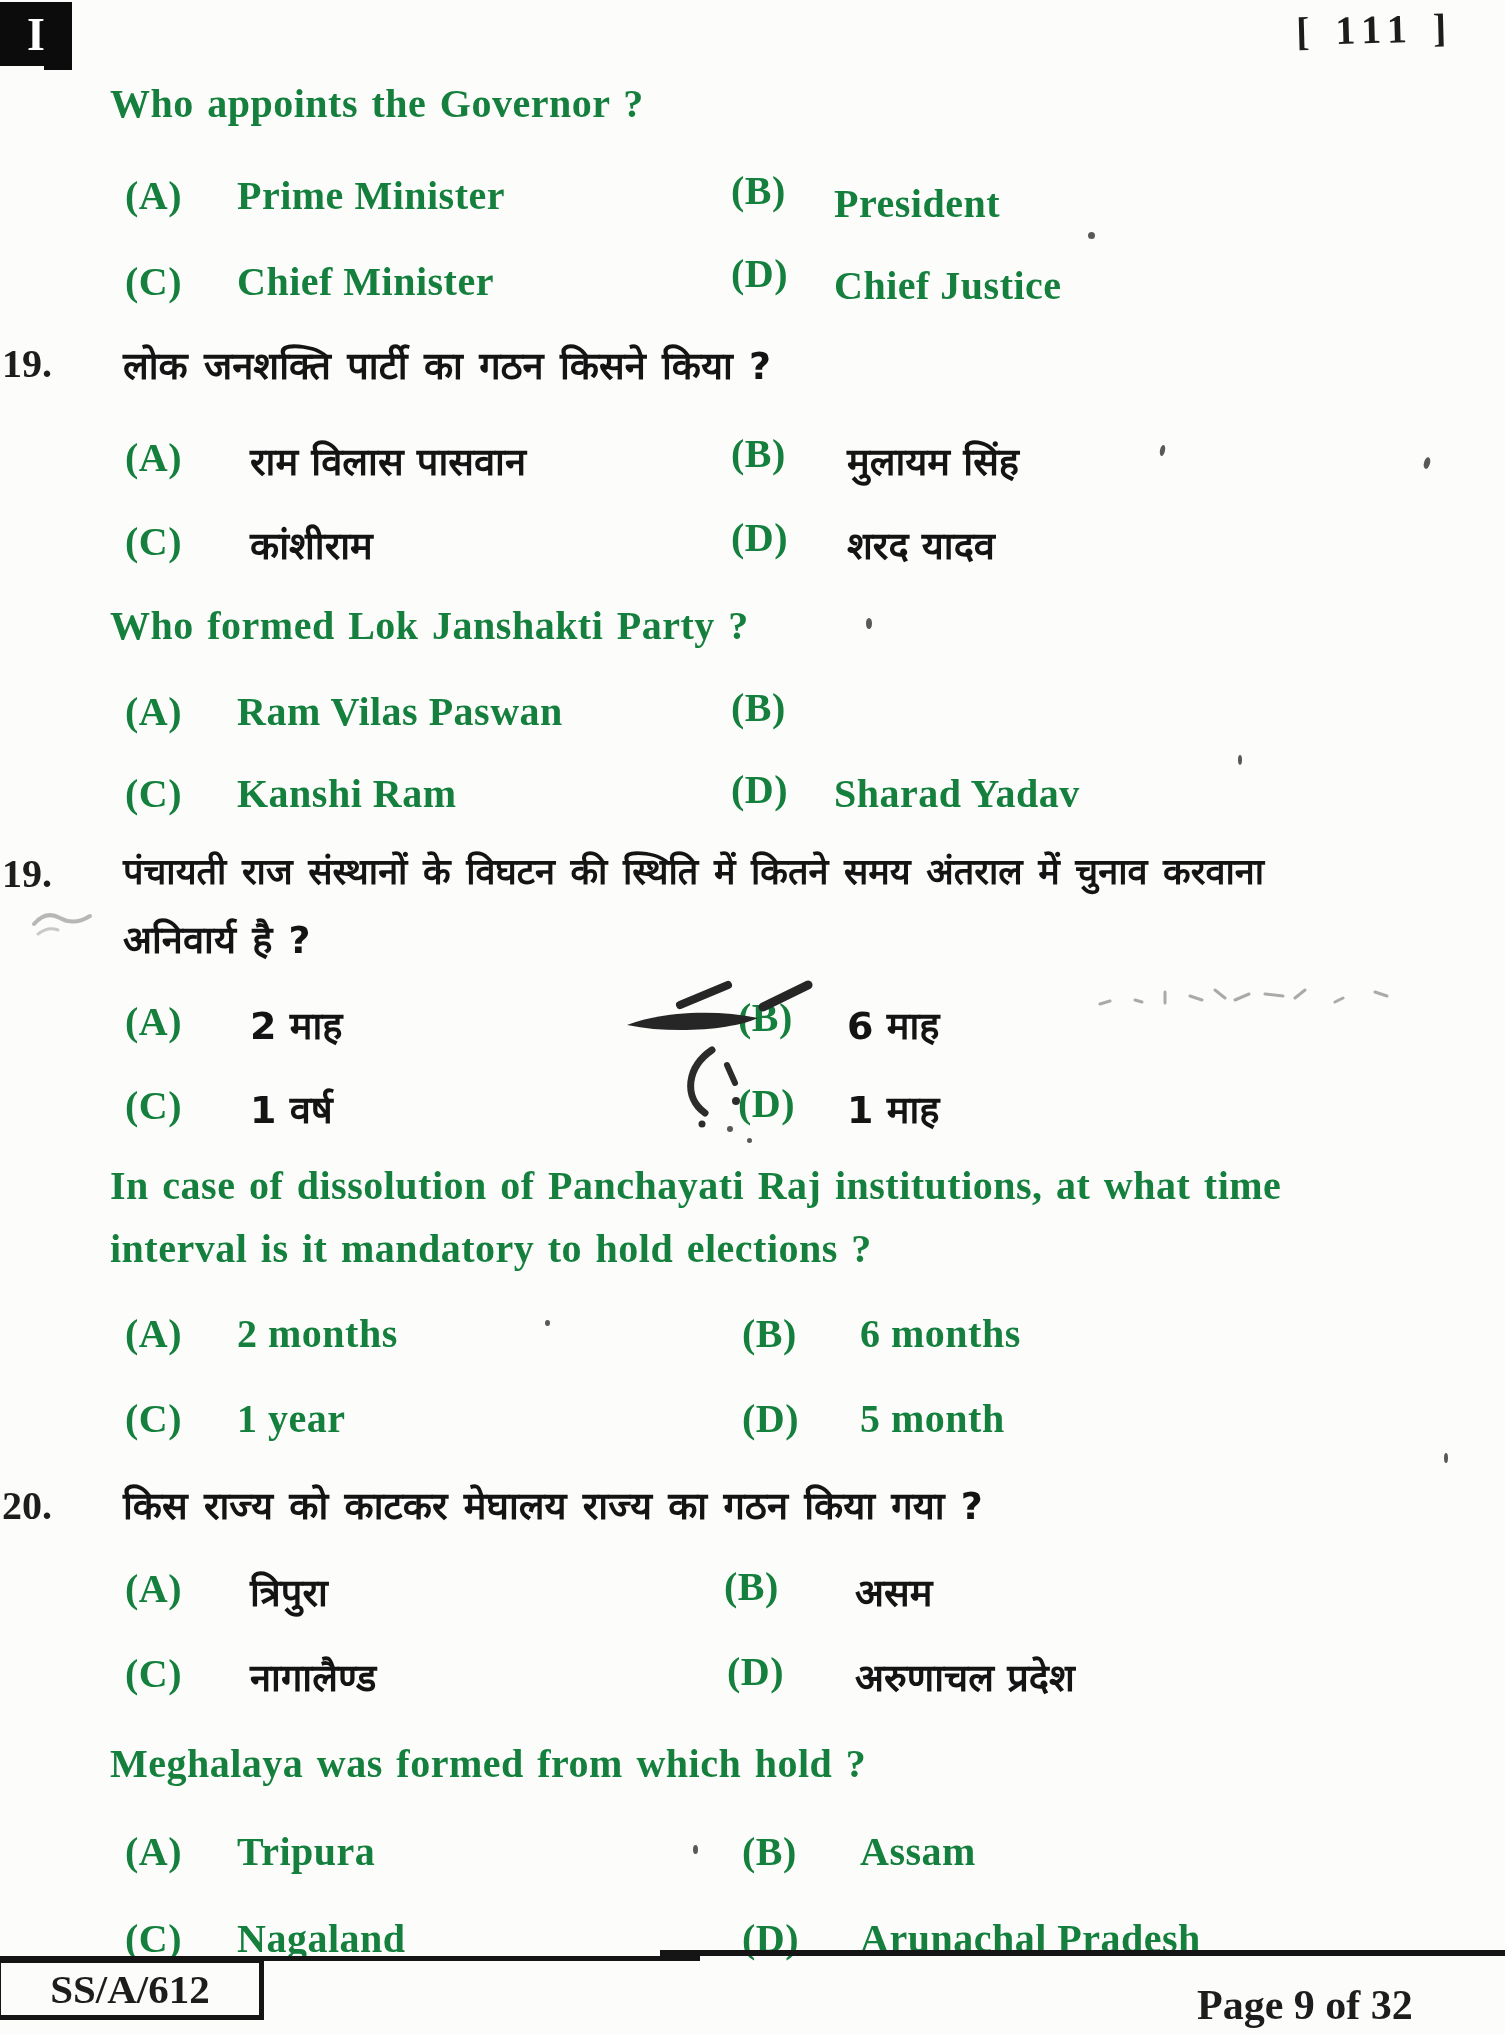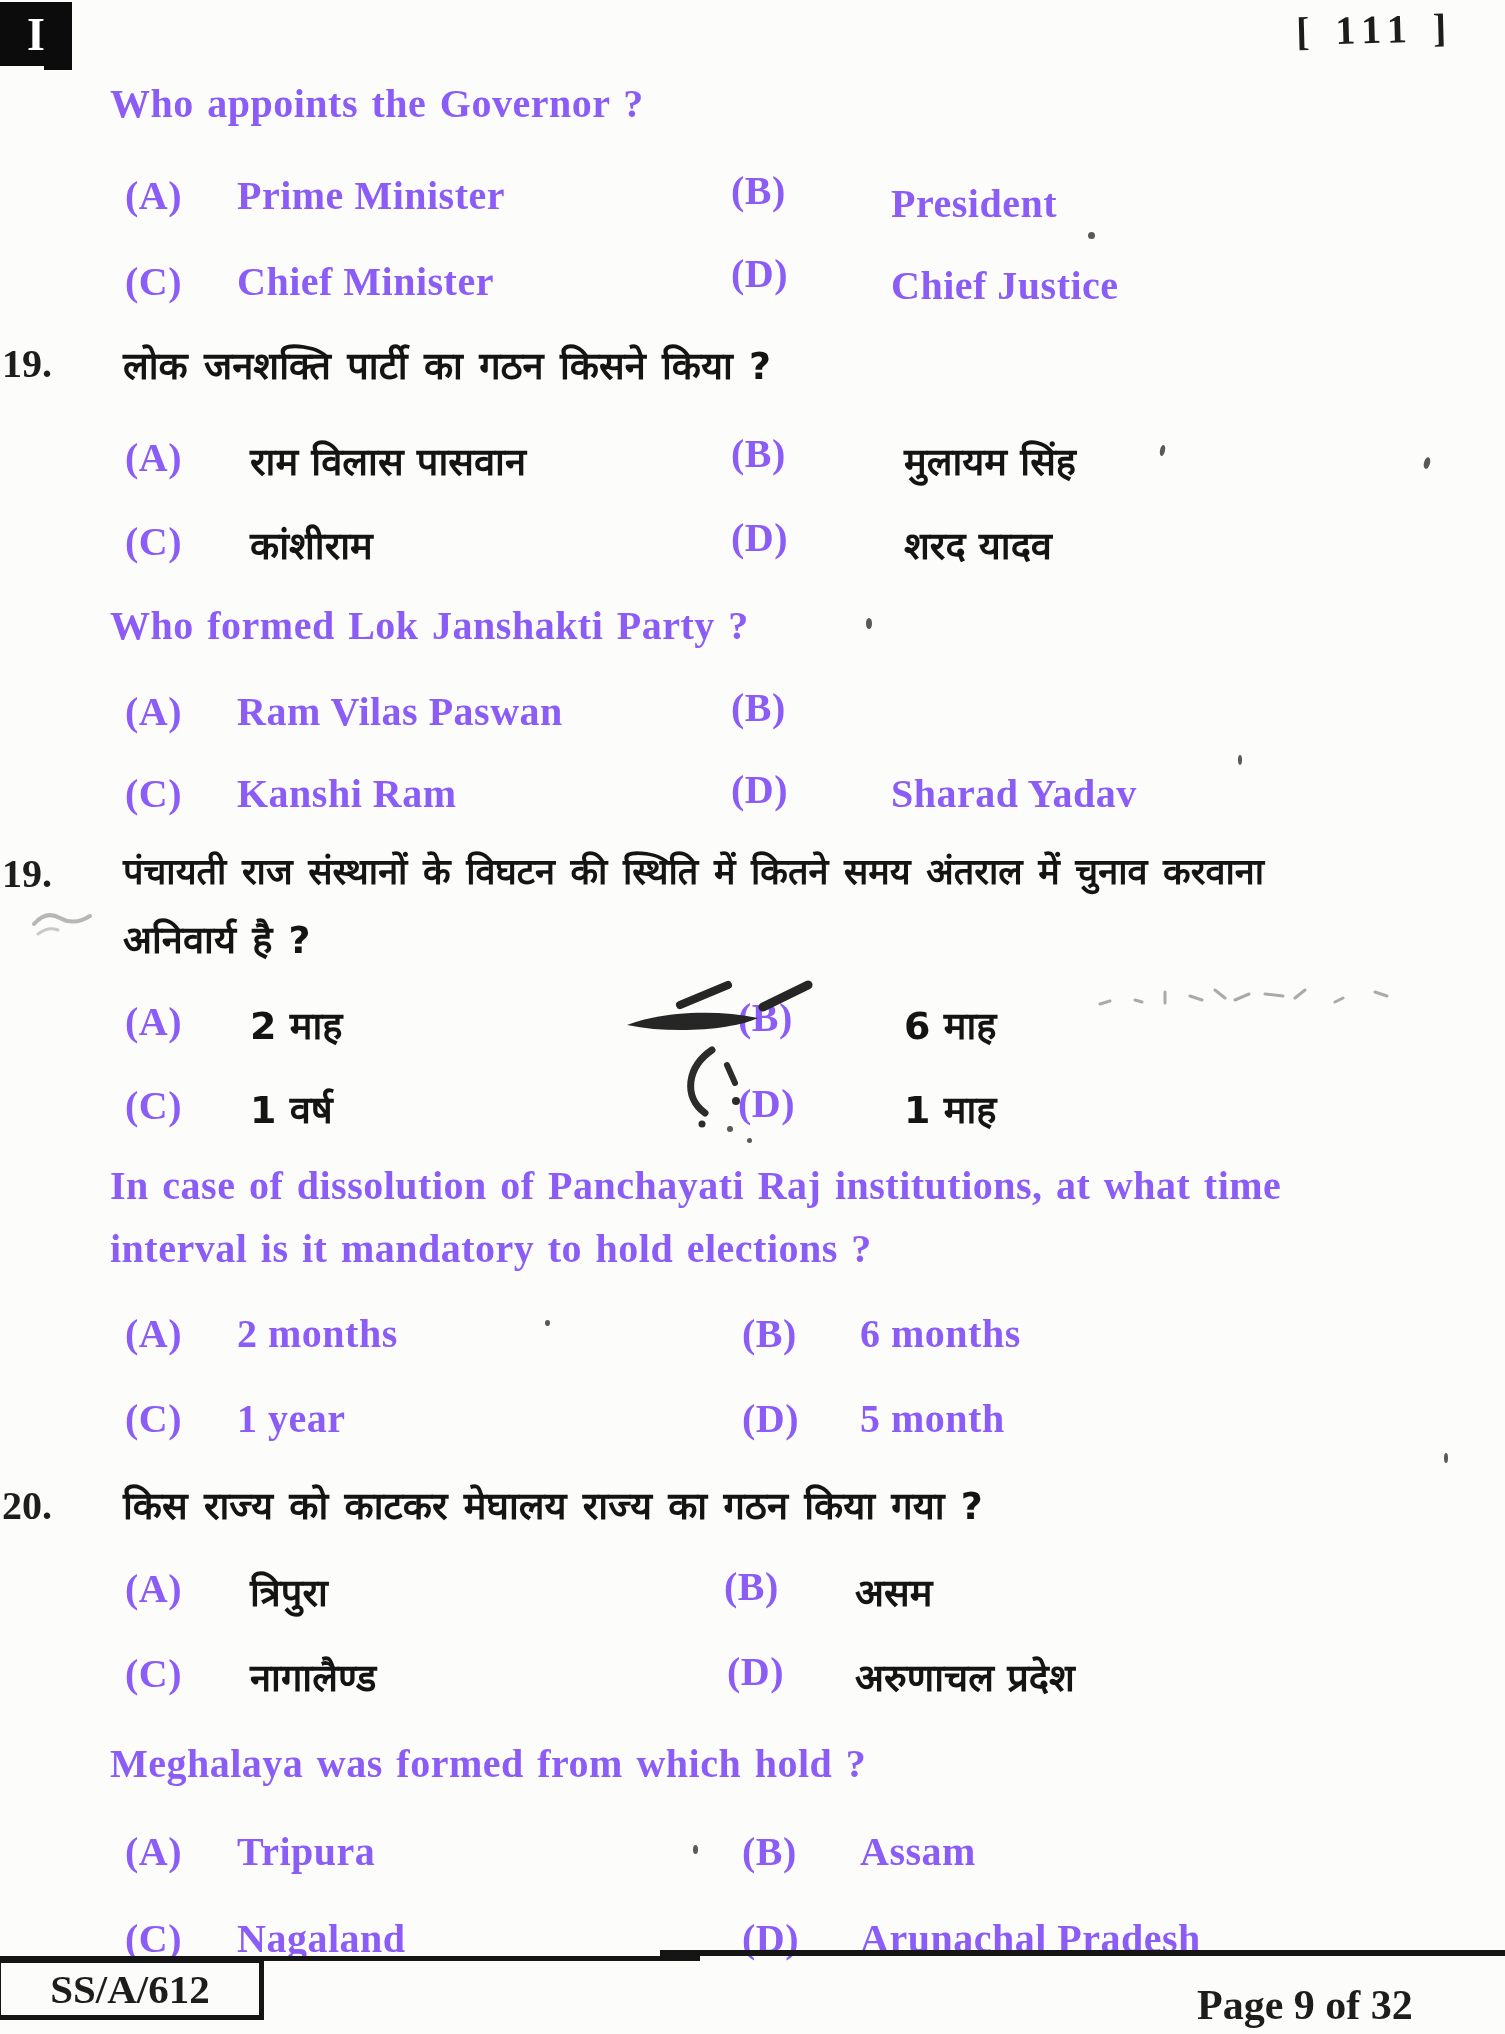--- a/index.html
+++ b/index.html
@@ -1,27 +1,27 @@
 <!DOCTYPE html>
 <html><head>
 <meta charset="utf-8">
 <style>
   html,body{margin:0;padding:0;background:#e8e8e6;}
   .page{
     position:relative;width:1505px;height:2034px;background:#fcfcfa;
     overflow:hidden;color:#1d1d1d;
   }
-  .en{font-family:"Liberation Serif",serif;font-weight:700;font-size:40px;color:#8b5cf6;letter-spacing:.5px;text-align:center;}
+  .en{font-family:"Liberation Serif",serif;font-weight:700;font-size:40px;color:#15803d;letter-spacing:.5px;text-align:center;}
   .hi{font-family:"DejaVu Sans",sans-serif;font-weight:700;font-size:38px;color:#141414;margin-left:13px;}
   .hi-long{font-size:36px;}
   .qnum{position:absolute;left:2px;font-family:"Liberation Serif",serif;font-weight:700;font-size:40px;}
   .qtext{position:absolute;left:110px;white-space:nowrap;word-spacing:3px;}
   .optrow{position:absolute;left:0;width:100%;height:52px;}
   .optrow span{position:absolute;white-space:nowrap;top:0;}
-  .c1l{left:125px;} .c1t{left:237px;} .c2l{left:731px;} .c2t{left:891px;}
+  .c1l{left:125px;} .c1t{left:237px;} .c2l{left:731px;} .c2t{left:834px;}
   .marker-box{
     position:absolute;left:0;top:2px;width:72px;height:64px;background:#0c0c0c;
     display:flex;align-items:center;justify-content:center;
     font-family:"Liberation Serif",serif;font-weight:700;font-size:46px;color:#ffffff;
   }
   .marker-notch{position:absolute;left:44px;top:58px;width:28px;height:12px;background:#0c0c0c;}
   .pageref{position:absolute;left:1296px;top:6px;font-family:"Liberation Serif",serif;
     font-weight:700;font-size:40px;letter-spacing:8px;transform:rotate(-1.5deg);}
   .rule-a{position:absolute;left:0;top:1956px;width:700px;height:5px;background:#151515;}
   .rule-b{position:absolute;left:660px;top:1950px;width:845px;height:6px;background:#151515;}

